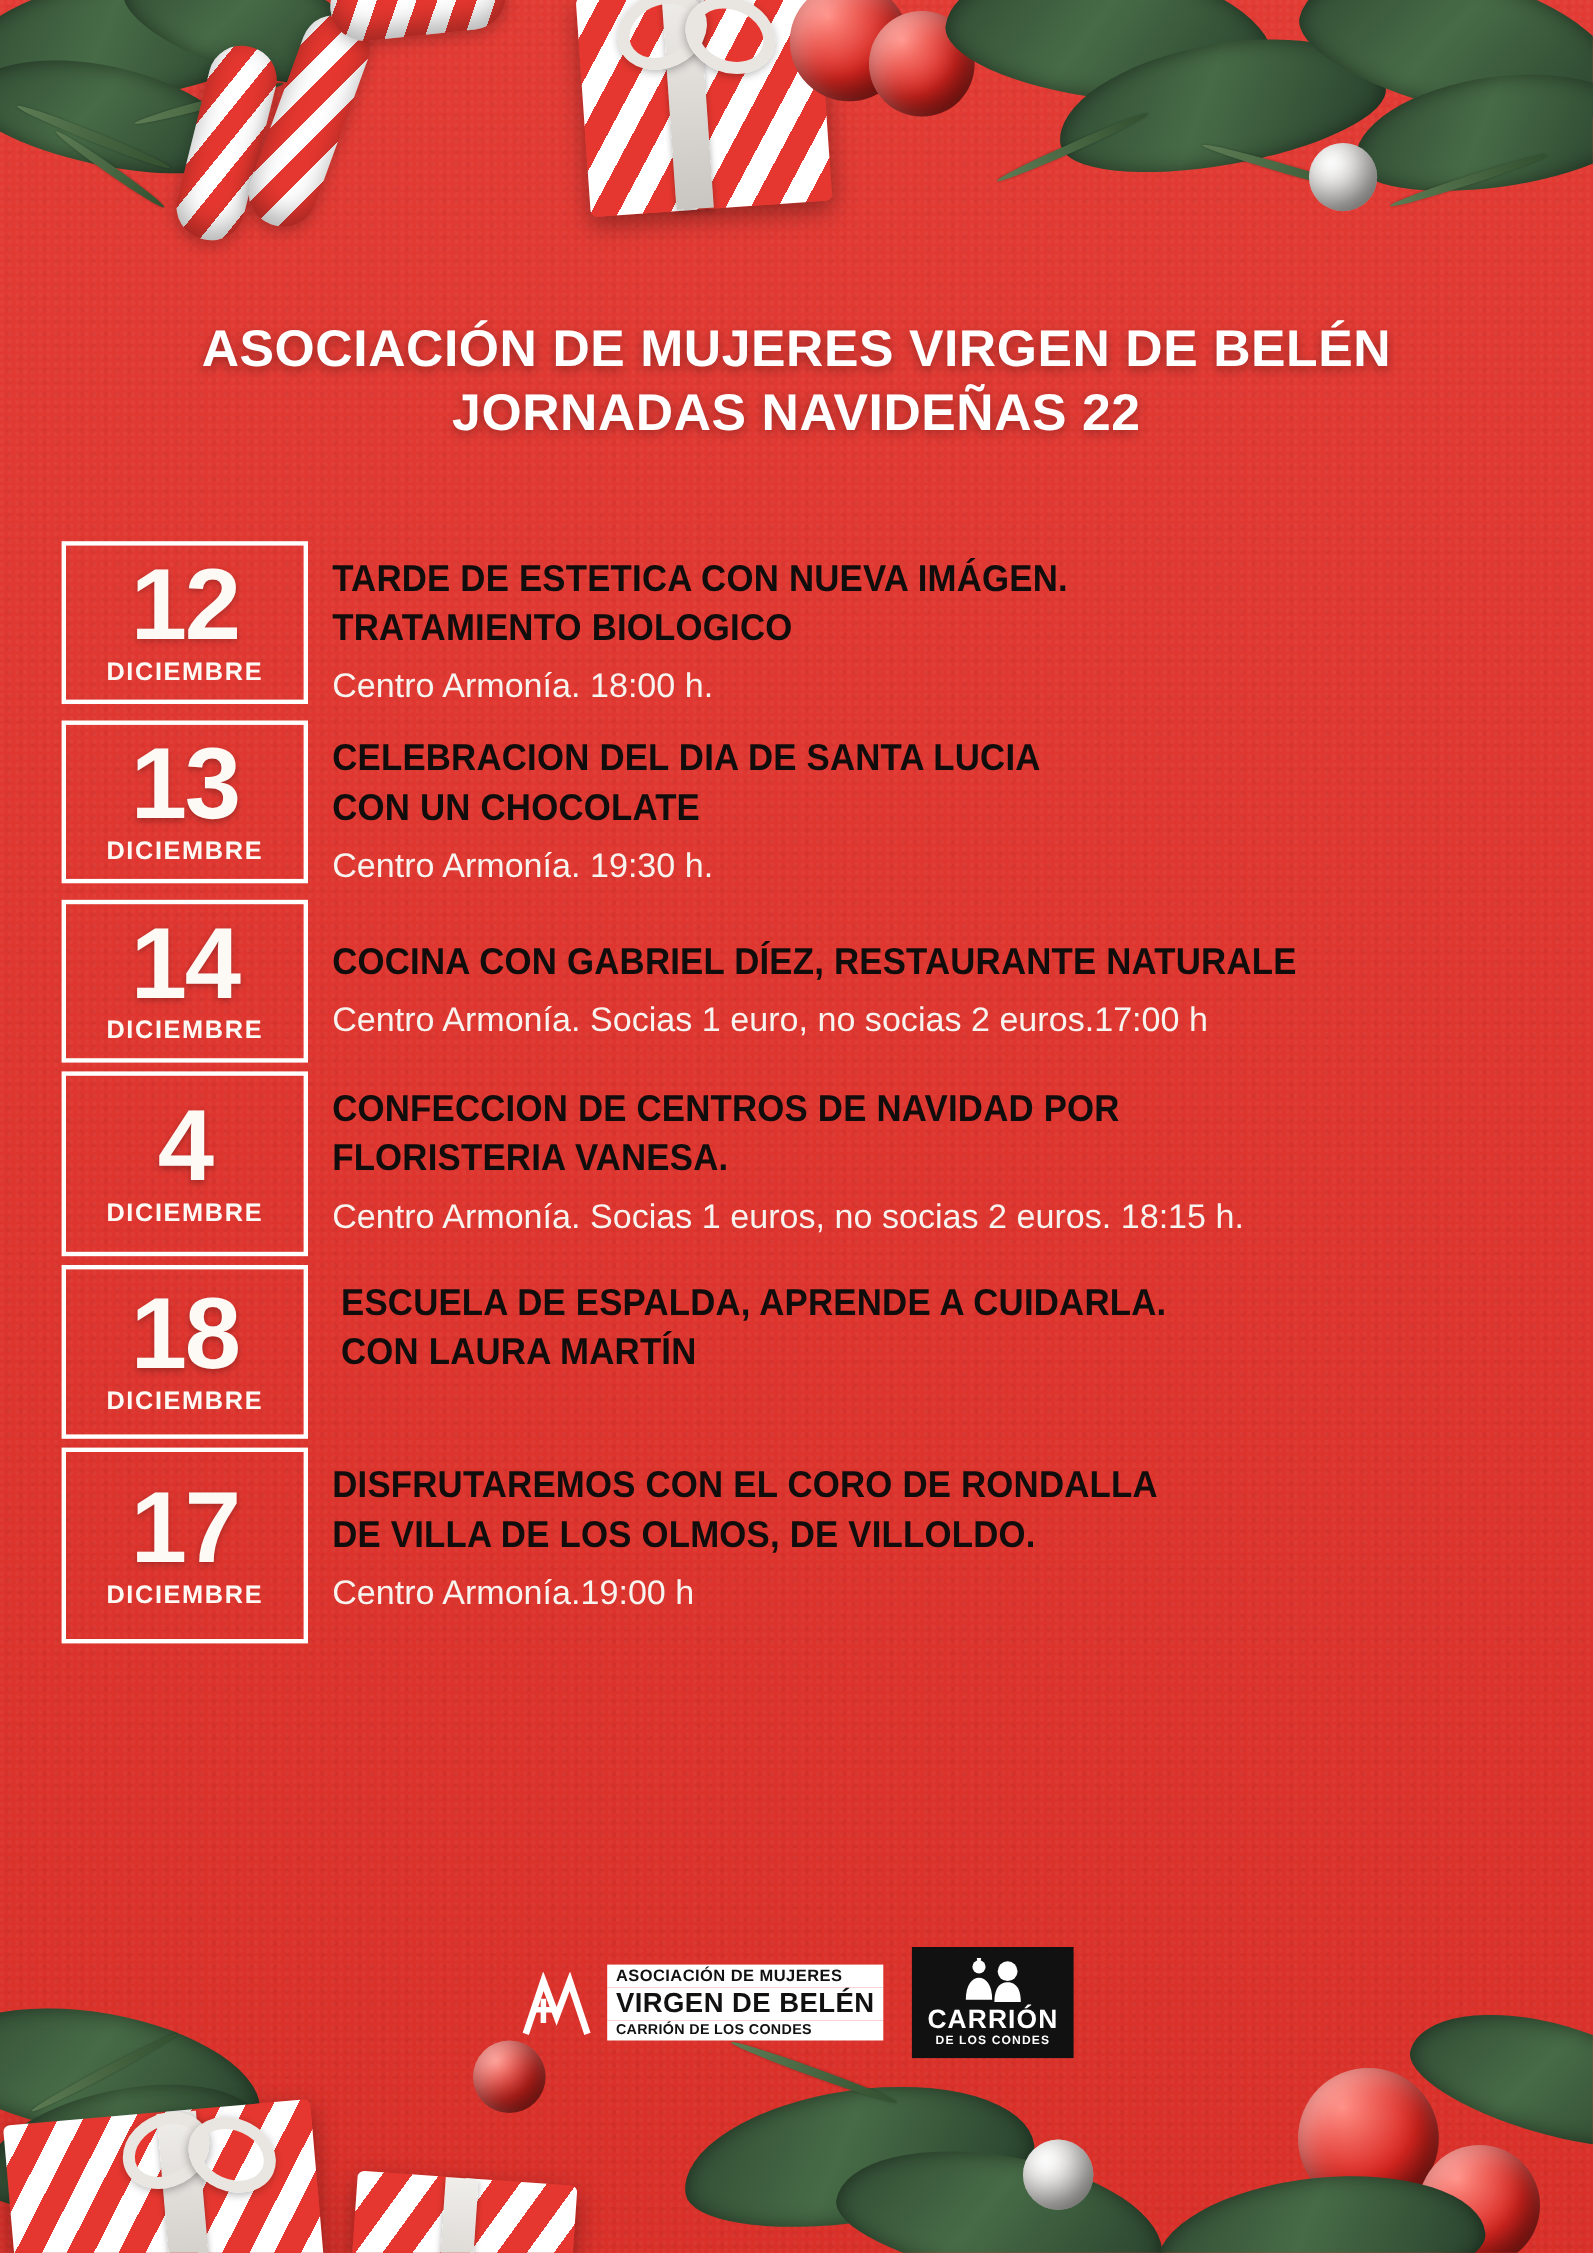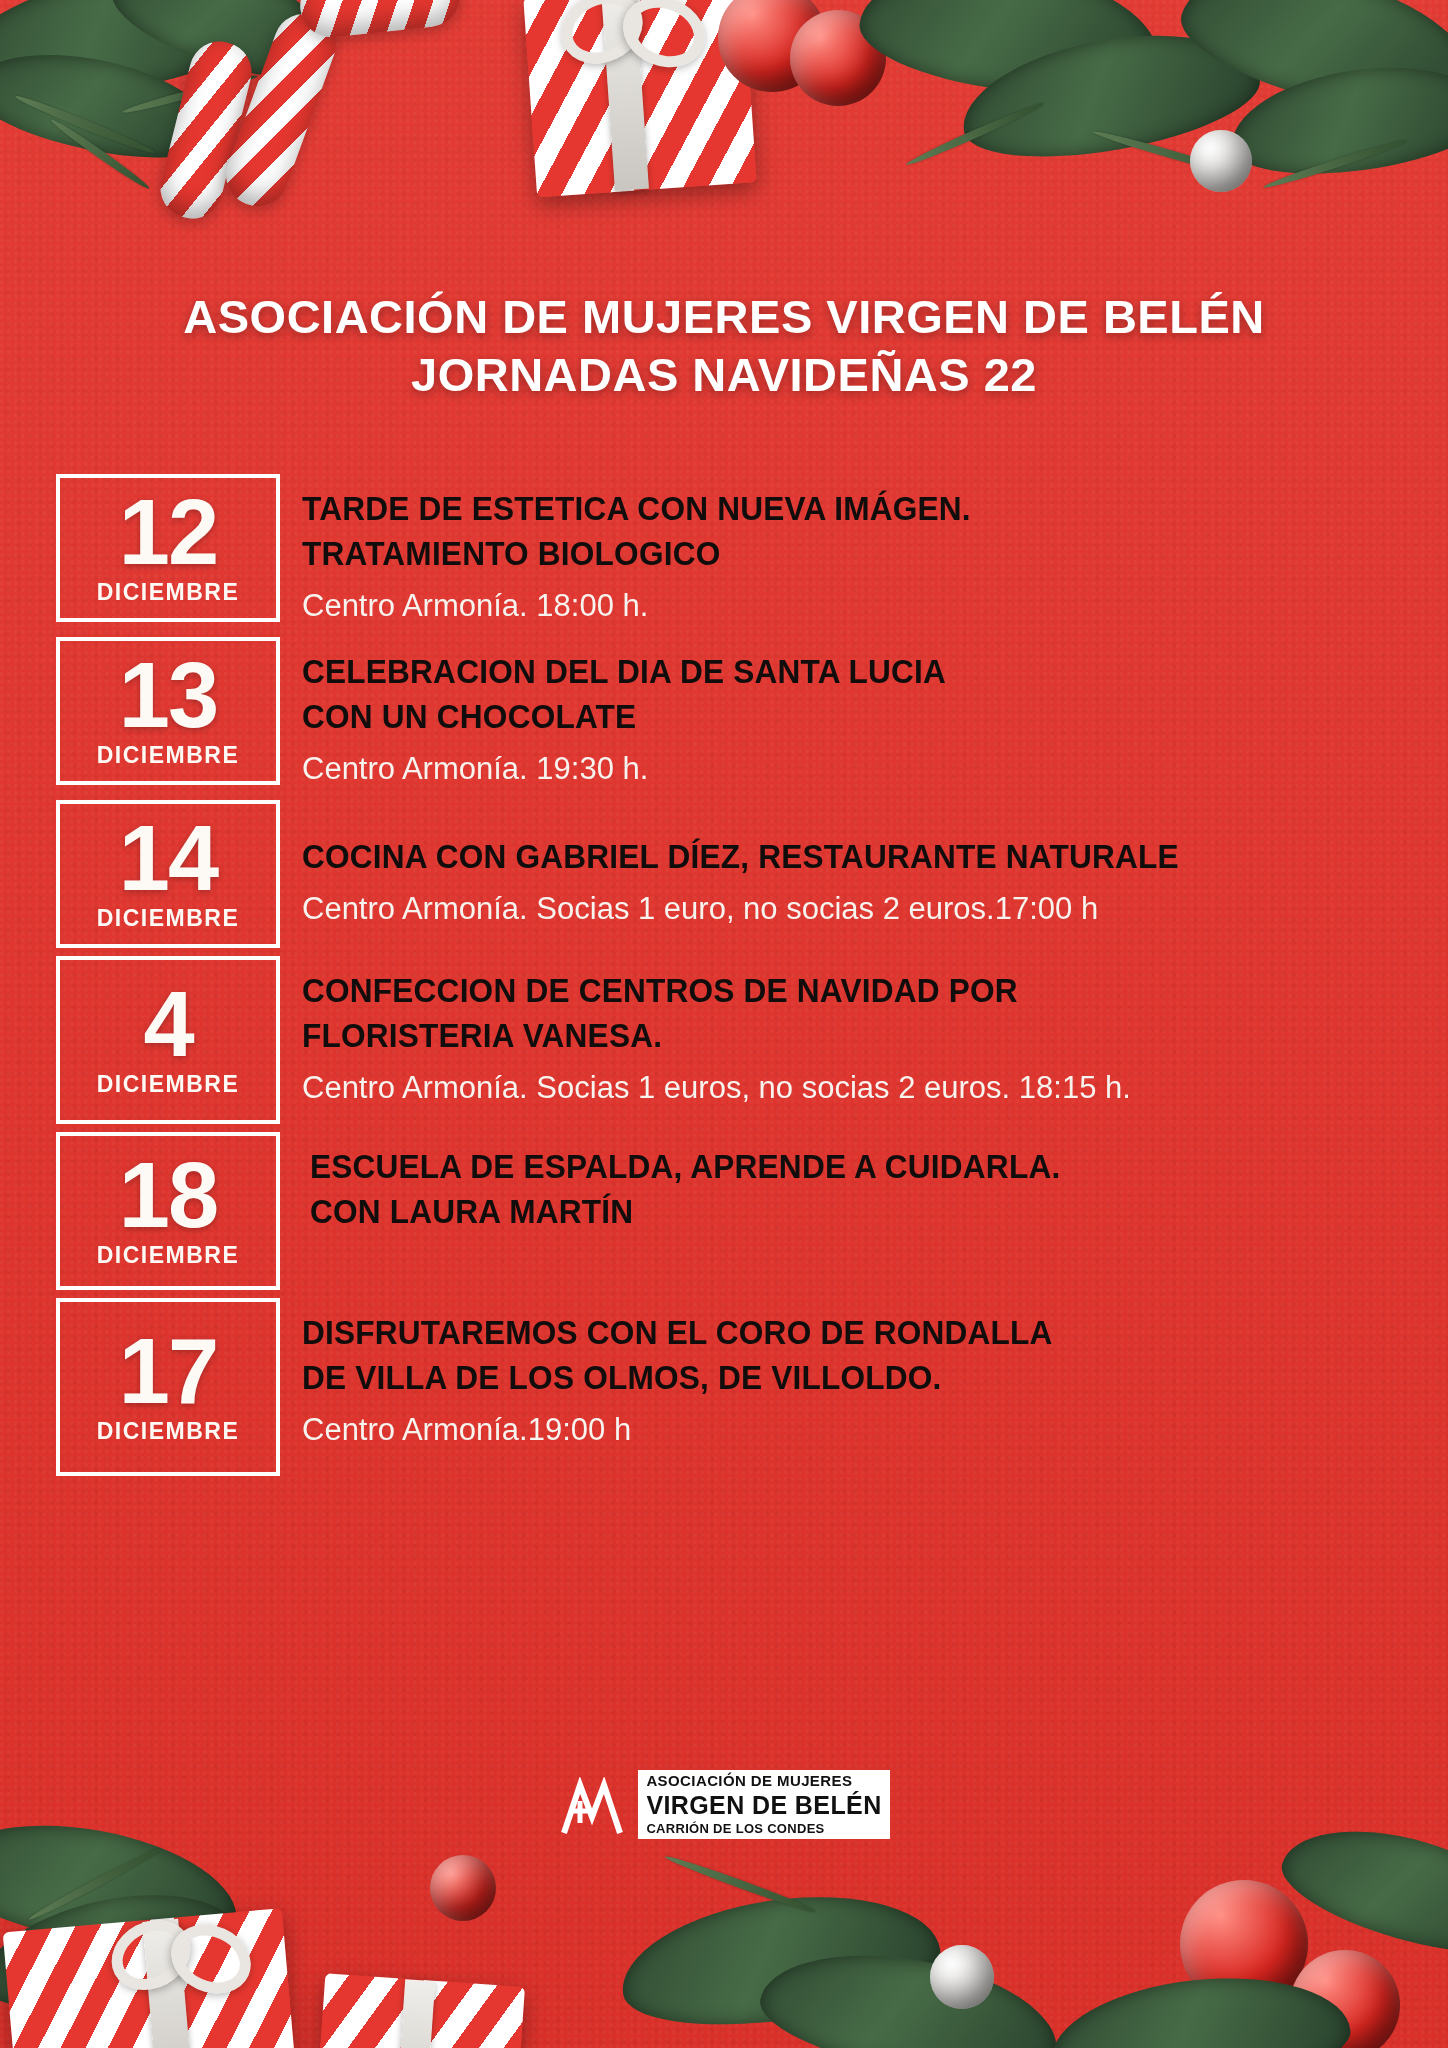--- a/index.html
+++ b/index.html
@@ -43,21 +43,21 @@
   .header .line{
     color:#fff;font-weight:700;letter-spacing:.5px;
     text-shadow:0 3px 10px rgba(0,0,0,.30);
     font-family:"Liberation Sans", sans-serif;
     font-stretch:condensed;
   }
   .header .l1{font-size:47px;line-height:58px;}
   .header .l2{font-size:47px;line-height:58px;}
 
   
-  .schedule{position:absolute;left:56px;top:474px;width:1330px;}
+  .schedule{position:absolute;left:56px;top:492px;width:1330px;}
   .row{display:flex;align-items:flex-start;margin-bottom:8px;}
   .daybox{
     flex:0 0 auto;width:224px;
     border:4px solid #ffffff;
     box-sizing:border-box;
     display:flex;flex-direction:column;align-items:center;justify-content:center;
     padding:10px 0 12px 0;
     margin-right:22px;
   }
   .daybox .num{
@@ -230,20 +230,33 @@
           <path d="M22 24 L22 46" stroke="#ffffff" stroke-width="5"></path>
         </svg>
       </div>
       <div class="txt">
         <div class="t1">ASOCIACIÓN DE MUJERES</div>
         <div class="t2">VIRGEN DE BELÉN</div>
         <div class="t3">CARRIÓN DE LOS CONDES</div>
       </div>
     </div>
 
+    <div class="logoB">
+      <div class="glyph">
+        <svg width="86" height="44" viewBox="0 0 86 44" aria-hidden="true">
+          <circle cx="30" cy="10" r="6" fill="#ffffff"></circle>
+          <path d="M18 40 C18 26 24 20 30 20 C36 20 42 26 42 40 Z" fill="#ffffff"></path>
+          <circle cx="56" cy="14" r="9" fill="#ffffff"></circle>
+          <path d="M44 42 C44 28 50 24 56 24 C62 24 68 28 68 42 Z" fill="#ffffff"></path>
+          <path d="M28 2 L32 2 L31 8 L29 8 Z" fill="#ffffff"></path>
+        </svg>
+      </div>
+      <div class="b1">CARRIÓN</div>
+      <div class="b2">DE LOS CONDES</div>
+    </div>
 
   </div>
 
   <div class="deco">
     <div class="branch" style="left:-60px;top:1830px;width:300px;height:110px;transform:rotate(10deg);"></div>
     <div class="branch" style="left:-20px;top:1900px;width:260px;height:100px;transform:rotate(-12deg);"></div>
     <div class="needle" style="left:20px;top:1880px;width:150px;height:8px;transform:rotate(-28deg);"></div>
 
     <div class="gift" style="left:10px;top:1920px;width:280px;height:180px;border-radius:6px;transform:rotate(-5deg);"></div>
     <div class="ribbon" style="left:150px;top:1920px;width:36px;height:180px;transform:rotate(-5deg);"></div>

